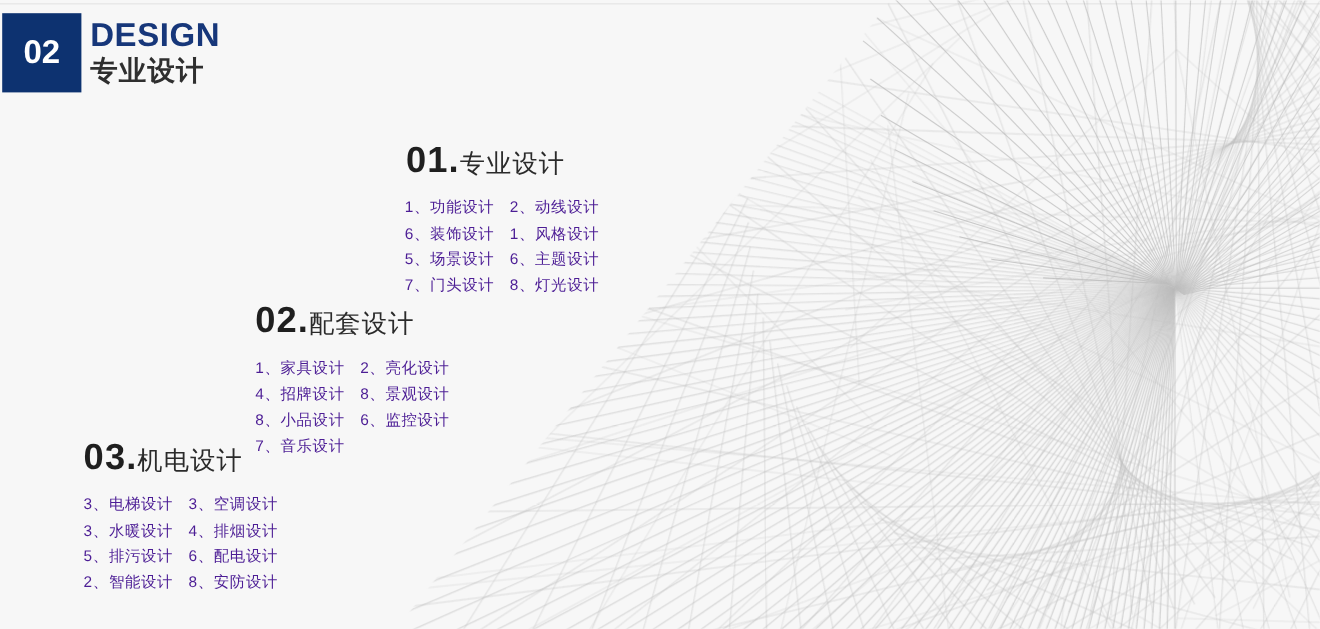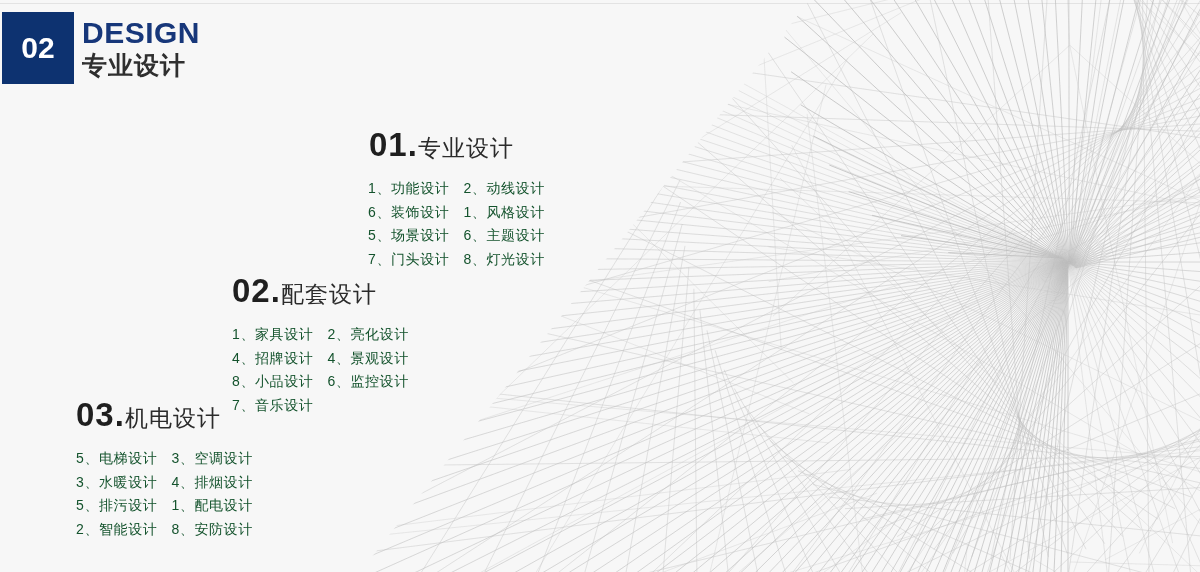--- a/index.html
+++ b/index.html
@@ -105,21 +105,21 @@
   }
   .sec-list {
     display: grid;
     grid-template-columns: auto auto;
     column-gap: 14px;
     row-gap: 0px;
     justify-content: start;
   }
   .sec-item {
     font-size: 14px;
-    color: #14532d;
+    color: #4c1d95;
     line-height: 23.5px;
     white-space: nowrap;
     letter-spacing: 0.6px;
   }
 
   
   #section-1 { left: 369px; top: 88px; margin-top: 40px; }
   #section-2 { left: 232px; top: 250px; margin-top: 24px; }
   #section-3 { left: 76px; top: 398px; }
 
@@ -534,36 +534,36 @@
   </div>
 
   <div class="section" id="section-2">
     <div class="sec-heading">
       <span class="sec-num">02.</span><span class="sec-title">配套设计</span>
     </div>
     <div class="sec-list">
       <div class="sec-item">1、家具设计</div>
       <div class="sec-item">2、亮化设计</div>
       <div class="sec-item">4、招牌设计</div>
-      <div class="sec-item">4、景观设计</div>
+      <div class="sec-item">8、景观设计</div>
       <div class="sec-item">8、小品设计</div>
       <div class="sec-item">6、监控设计</div>
       <div class="sec-item">7、音乐设计</div>
     </div>
   </div>
 
   <div class="section" id="section-3">
     <div class="sec-heading">
       <span class="sec-num">03.</span><span class="sec-title">机电设计</span>
     </div>
     <div class="sec-list">
-      <div class="sec-item">5、电梯设计</div>
+      <div class="sec-item">3、电梯设计</div>
       <div class="sec-item">3、空调设计</div>
       <div class="sec-item">3、水暖设计</div>
       <div class="sec-item">4、排烟设计</div>
       <div class="sec-item">5、排污设计</div>
-      <div class="sec-item">1、配电设计</div>
+      <div class="sec-item">6、配电设计</div>
       <div class="sec-item">2、智能设计</div>
       <div class="sec-item">8、安防设计</div>
     </div>
   </div>
 
 </div>
 
 </body></html>

